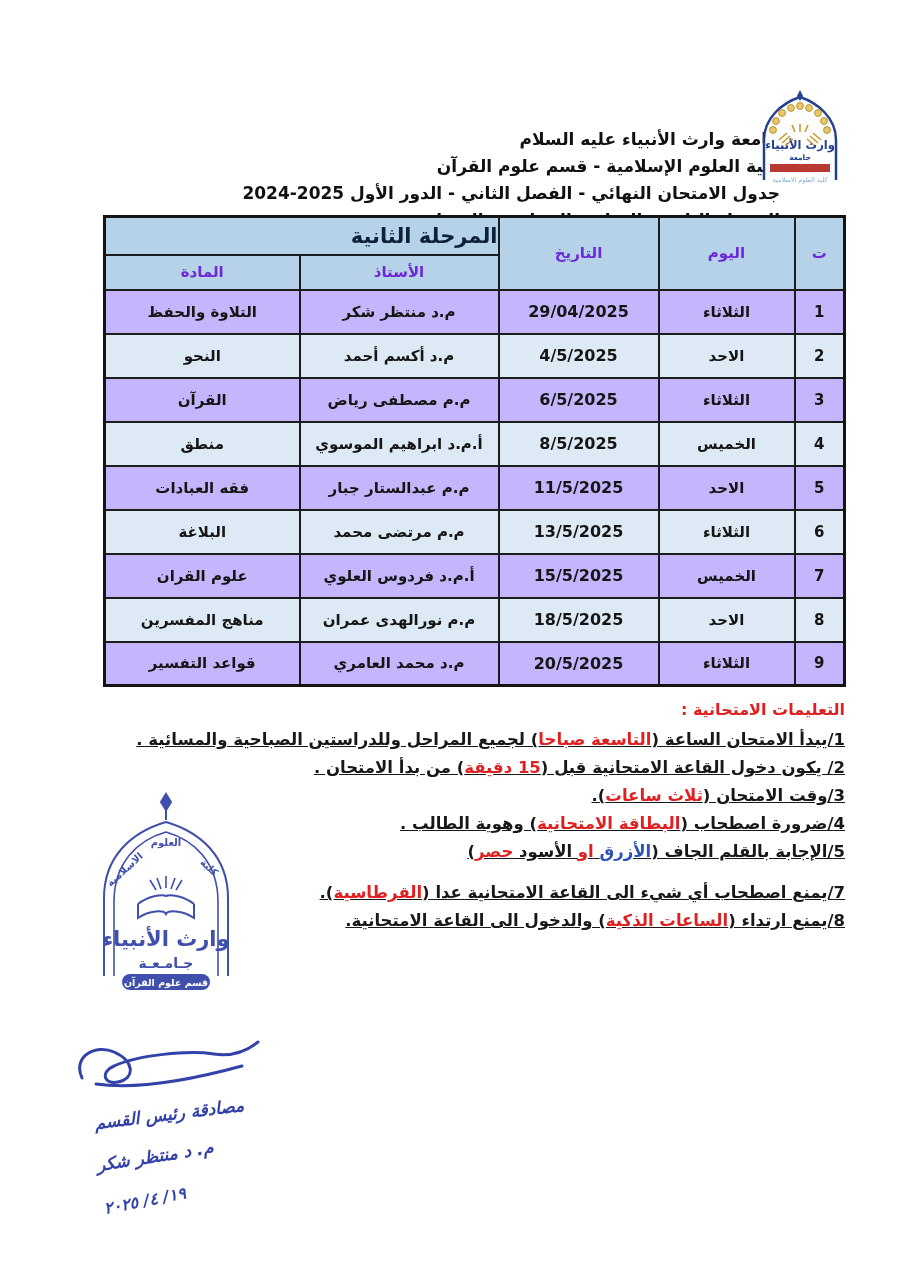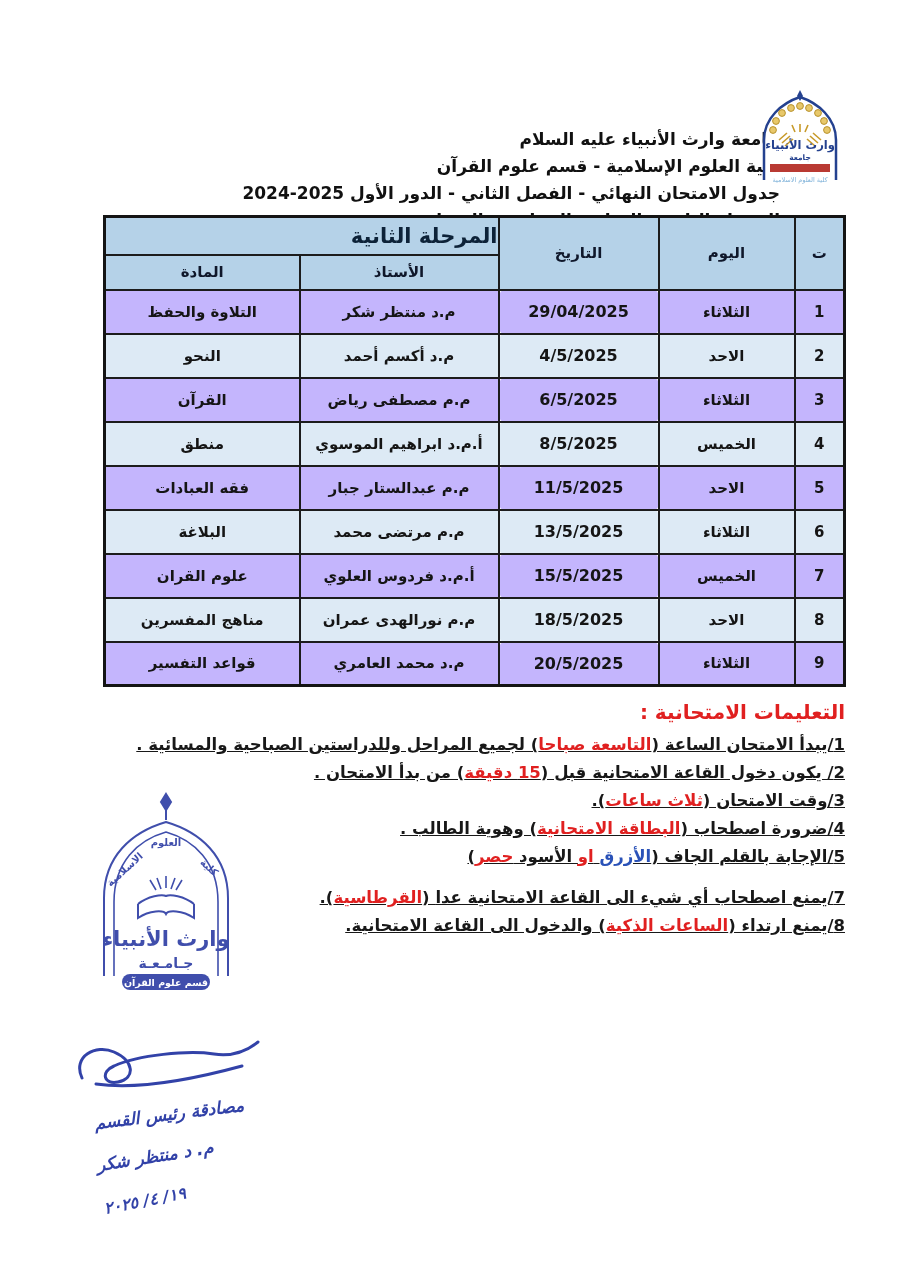--- a/index.html
+++ b/index.html
@@ -22,35 +22,35 @@
   
   table.exam-table {
     position:absolute; top:215px; left:103px; width:740px;
     direction:rtl; border-collapse:collapse; table-layout:fixed;
     border:3px solid #141414;
   }
   .exam-table th, .exam-table td {
     border:2px solid #1c1c1c; text-align:center; vertical-align:middle;
     font-weight:bold; overflow:hidden;
   }
-  .exam-table thead th { background:#b5d2e8; font-size:15px; color:#0f172a; }
+  .exam-table thead th { background:#b5d2e8; font-size:15px; color:#6d28d9; }
   .exam-table thead tr.hrow1 th { height:38px; }
   .exam-table thead tr.hrow2 th { height:35px; }
   .exam-table th.merged { font-size:21px; color:#0d2238;text-align:right; }
   .exam-table tbody td { height:44px; font-size:15px; background:#c4b5fd; }
-  .exam-table tbody td.c-date { font-size:16px;border-radius:6px; }
+  .exam-table tbody td.c-date { font-size:16px; }
   .exam-table tbody tr:nth-child(even) td { background:#ddeaf5; }
 
   
   .instructions {
     position:absolute; top:700px; right:54px; width:760px;
     direction:rtl; text-align:right; font-weight:bold;
     font-size:16.5px; color:#181818;
   }
-  .inst-title { color:#e02020; font-size:20px; margin-bottom:7px; }
+  .inst-title { color:#e02020; font-size:16px; margin-bottom:7px; }
   .inst-line { line-height:28px;text-decoration:underline; }
   .inst-line.gap { margin-top:13px; }
   .seg-red  { color:#e02020; }
   .seg-blue { color:#2a52b8; }
   .seg-u    { text-decoration:underline; }
 
   
   .stamp-box { position:absolute; left:66px; top:790px; width:204px; height:232px; opacity:.92; }
   .sign-box  { position:absolute; left:38px; top:1020px; width:250px; height:210px; }
 </style>

